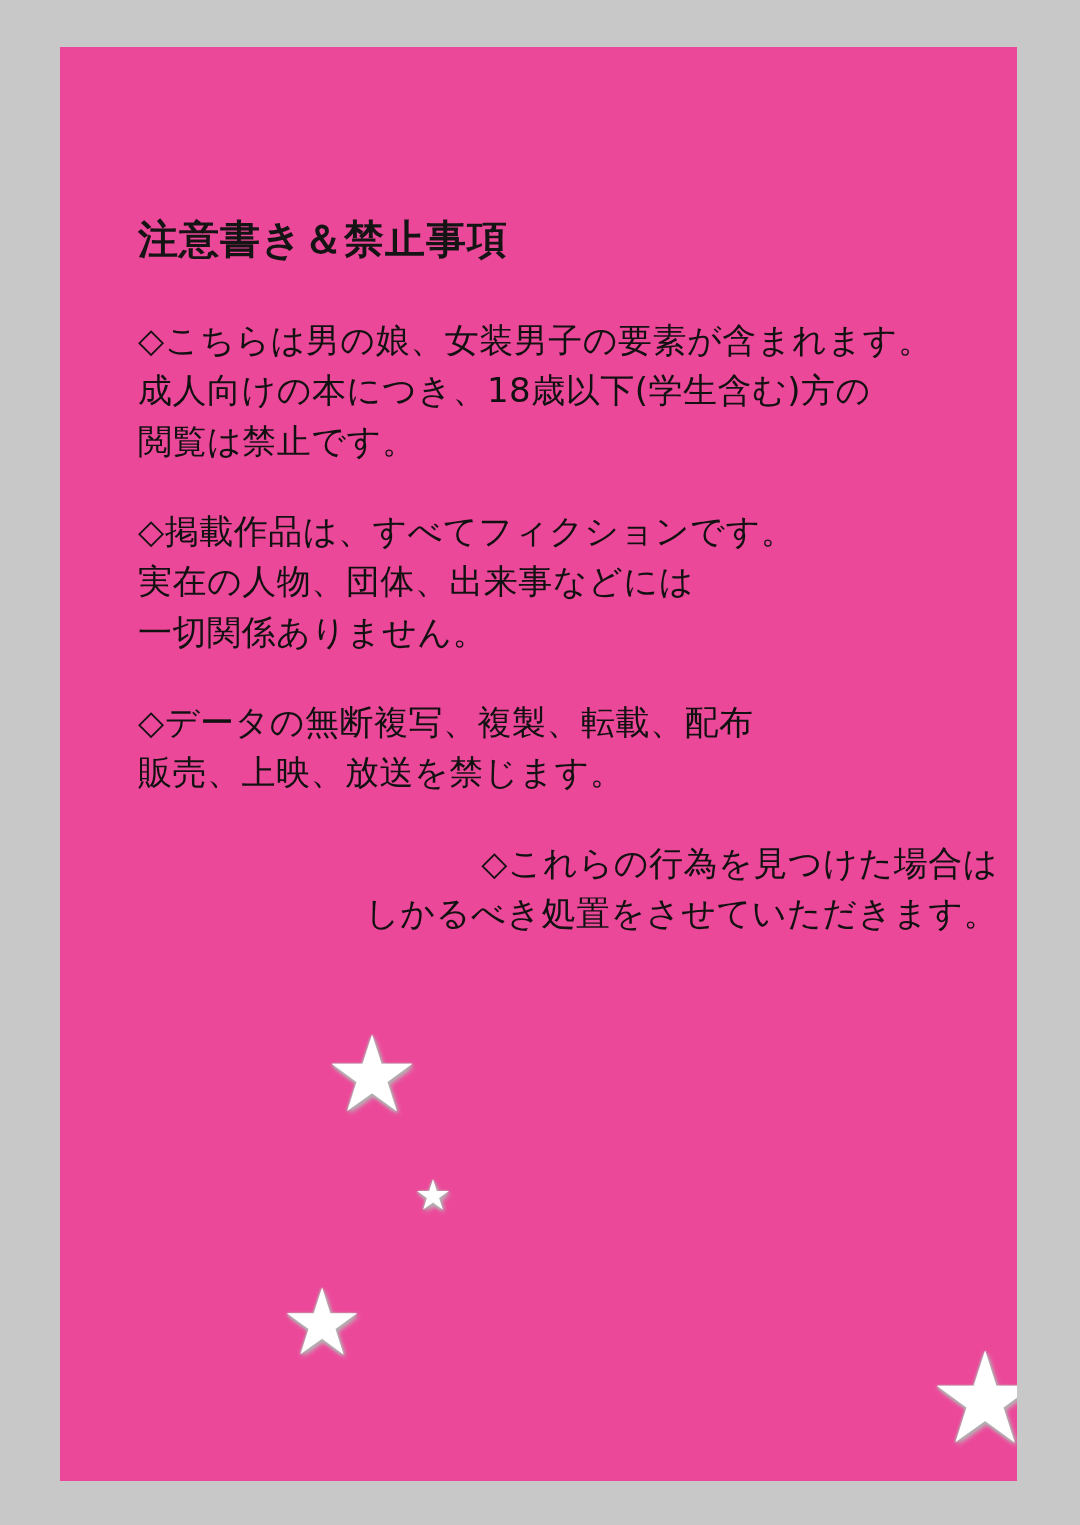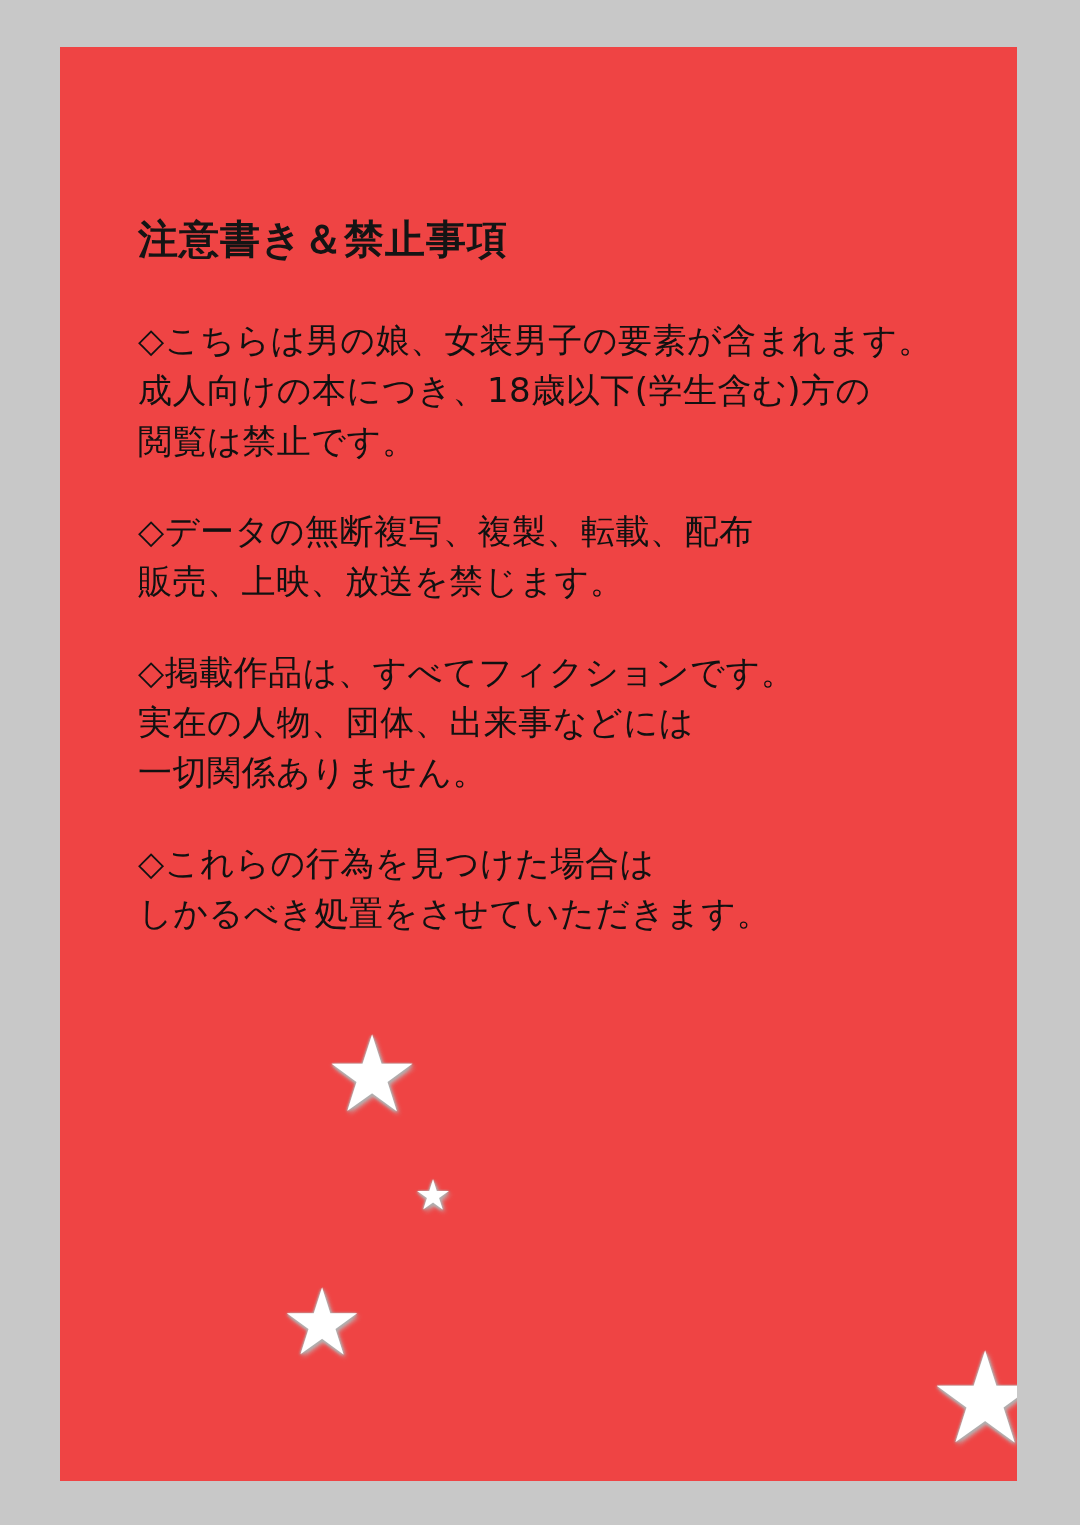--- a/index.html
+++ b/index.html
@@ -12,21 +12,21 @@
     background: #c8c8c8;
     font-family: "Liberation Sans", sans-serif;
     overflow: hidden;
   }
   .page {
     position: absolute;
     left: 60px;
     top: 47px;
     width: 957px;
     height: 1434px;
-    background: #ef4444;
+    background: #ec4899;
     overflow: hidden;
   }
   .content {
     position: absolute;
     left: 78px;
     top: 168px;
     width: 860px;
   }
   .doc-title {
     font-family: "DejaVu Sans", "Liberation Sans", sans-serif;
@@ -41,20 +41,21 @@
     font-family: "DejaVu Sans", "Liberation Sans", sans-serif;
     font-size: 34px;
     line-height: 1.48;
     color: #111111;
     margin: 0 0 40px 0;
     letter-spacing: 0.5px;
     white-space: pre-line;
   }
   .para:last-child {
     margin-bottom: 0;
+    text-align: right;
   }
   
   .star {
     position: absolute;
     color: #ffffff;
     line-height: 1;
     text-shadow:
        0 0 2px #b9b9b9,
        1px 1px 3px #a9a9a9,
       -1px 1px 3px #b5b5b5,
@@ -72,26 +73,26 @@
 <div class="page">
 
   <div class="content">
 
     <h1 class="doc-title">注意書き＆禁止事項</h1>
 
     <p class="para">◇こちらは男の娘、女装男子の要素が含まれます。
 成人向けの本につき、18歳以下(学生含む)方の
 閲覧は禁止です。</p>
 
-    <p class="para">◇データの無断複写、複製、転載、配布
-販売、上映、放送を禁じます。</p>
-
     <p class="para">◇掲載作品は、すべてフィクションです。
 実在の人物、団体、出来事などには
 一切関係ありません。</p>
+
+    <p class="para">◇データの無断複写、複製、転載、配布
+販売、上映、放送を禁じます。</p>
 
     <p class="para">◇これらの行為を見つけた場合は
 しかるべき処置をさせていただきます。</p>
 
   </div>
 
   <span class="star star-1">★</span>
   <span class="star star-2">★</span>
   <span class="star star-3">★</span>
   <span class="star star-4">★</span>

